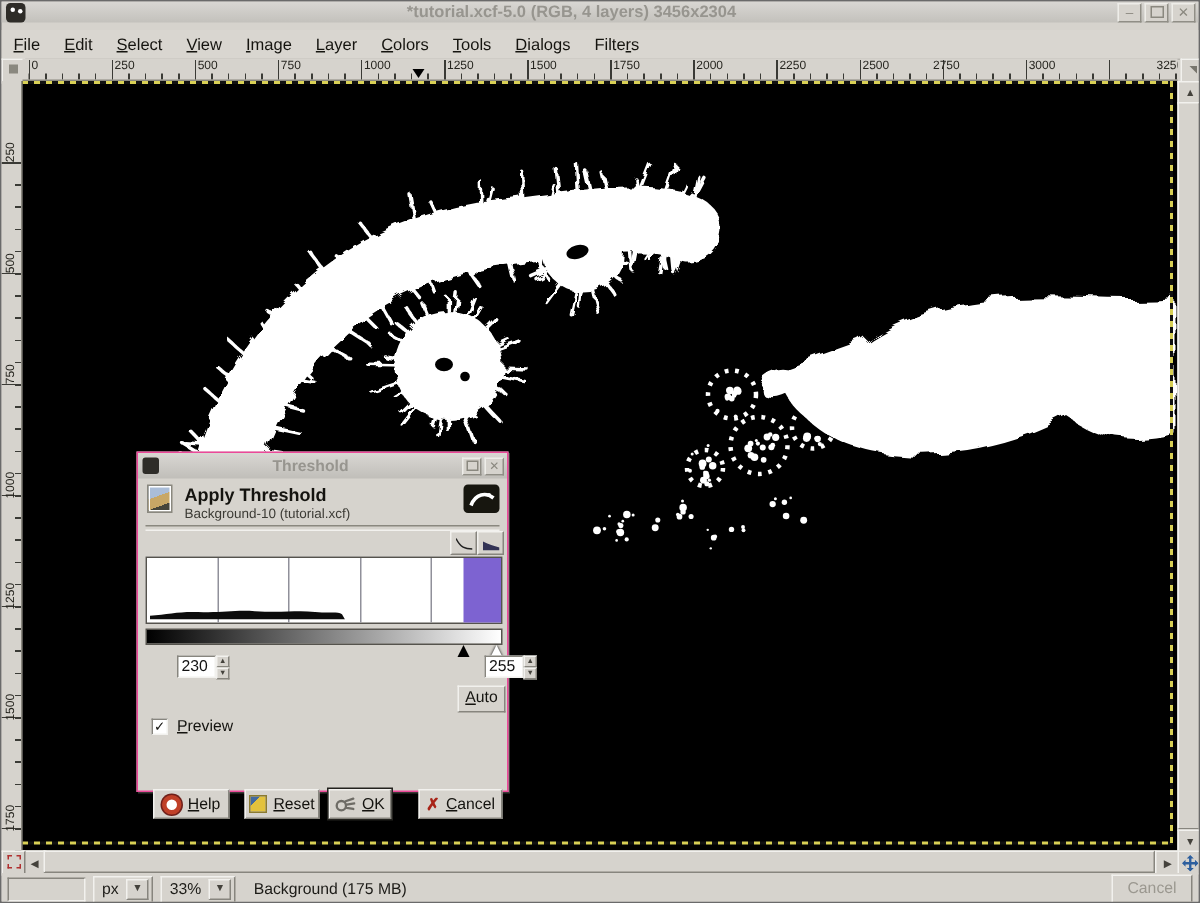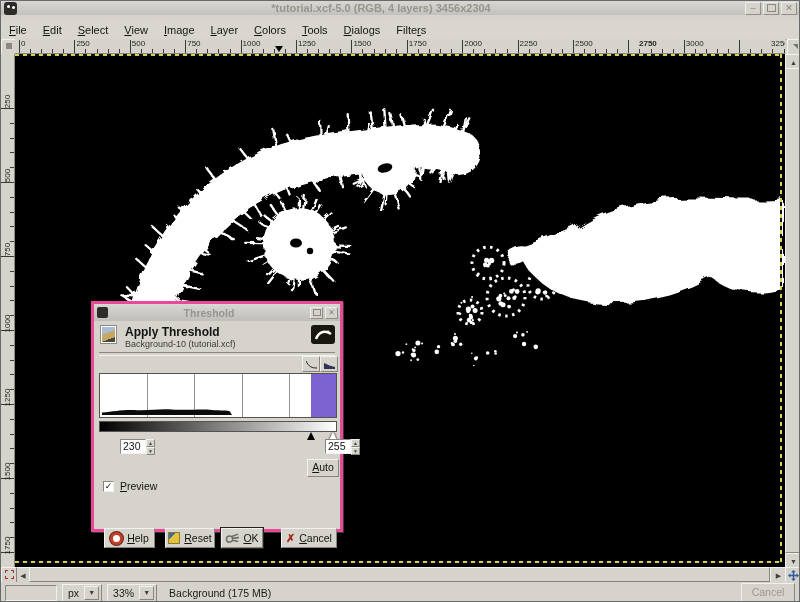--- a/index.html
+++ b/index.html
@@ -68,21 +68,21 @@
   .posfield{width:50px;height:14px;margin-left:4px;}
   .combo{height:16px;margin-left:5px;display:flex;align-items:center;}
   .combo .val{padding:0 5px;text-align:right;}
   .combo .arr{width:13px;height:12px;margin-right:2px;display:flex;align-items:center;
     justify-content:center;font-size:7px;color:#44423c;}
   .statustext{margin-left:12px;flex:1;}
   .cancel-sb{width:52px;height:17px;margin-right:4px;text-align:center;line-height:16px;
     color:#9b9890;font-size:10.5px;}
   
   .dialog{position:absolute;left:90px;top:300px;width:246px;height:225px;background:#d6d3cd;
-    border:3px solid #ec4899;box-shadow:1px 1px 0 #3a3936;}
+    border:1px solid #ec4899;box-shadow:1px 1px 0 #3a3936;}
   .dtitle{position:absolute;left:0;top:0;width:100%;height:17px;
     background:linear-gradient(#d9d7d3,#c0beb9);display:flex;align-items:center;}
   .dtitle .ttl{flex:1;text-align:center;font-size:10.5px;font-weight:bold;color:#97958f;}
   .dicon{width:11px;height:11px;background:#2e2c28;border-radius:2px;margin-left:3px;flex:none;}
   .dbtn{width:13px;height:12px;margin-right:2px;flex:none;display:flex;align-items:center;
     justify-content:center;font-size:8px;color:#8a887f;background:#d6d3cd;
     border:1px solid;border-color:#eeede9 #908e86 #908e86 #eeede9;box-sizing:border-box;}
   .dheader{position:absolute;left:5px;top:21px;width:236px;height:24px;}
   .thumb{position:absolute;left:1px;top:0;width:15px;height:17px;border:1px solid #8a887f;
     background:linear-gradient(160deg,#aabdd8 0 40%,#c8a766 40% 72%,#46453a 72%);
@@ -164,21 +164,21 @@
       <span class="hlab" style="left: 59.4px;">250</span>
       <span class="hlab" style="left: 114.8px;">500</span>
       <span class="hlab" style="left: 170.2px;">750</span>
       <span class="hlab" style="left: 225.6px;">1000</span>
       <span class="hlab" style="left: 281px;">1250</span>
       <span class="hlab" style="left: 336.4px;">1500</span>
       <span class="hlab" style="left: 391.8px;">1750</span>
       <span class="hlab" style="left: 447.2px;">2000</span>
       <span class="hlab" style="left: 502.6px;">2250</span>
       <span class="hlab" style="left: 558px;">2500</span>
-      <span class="hlab" style="left: 622px; font-weight: bold;">2750</span>
+      <span class="hlab" style="left: 605px;">2750</span>
       <span class="hlab" style="left: 668.8px;">3000</span>
       <span class="hlab" style="left: 754px;">3250</span>
     </div>
   <div class="rend bout">
       <i></i>
     </div>
   <div class="vruler">
       <span class="vlab" style="top: 43px; left: -9px;">250</span>
       <span class="vlab" style="top: 117px; left: -9px;">500</span>
       <span class="vlab" style="top: 191px; left: -9px;">750</span>

